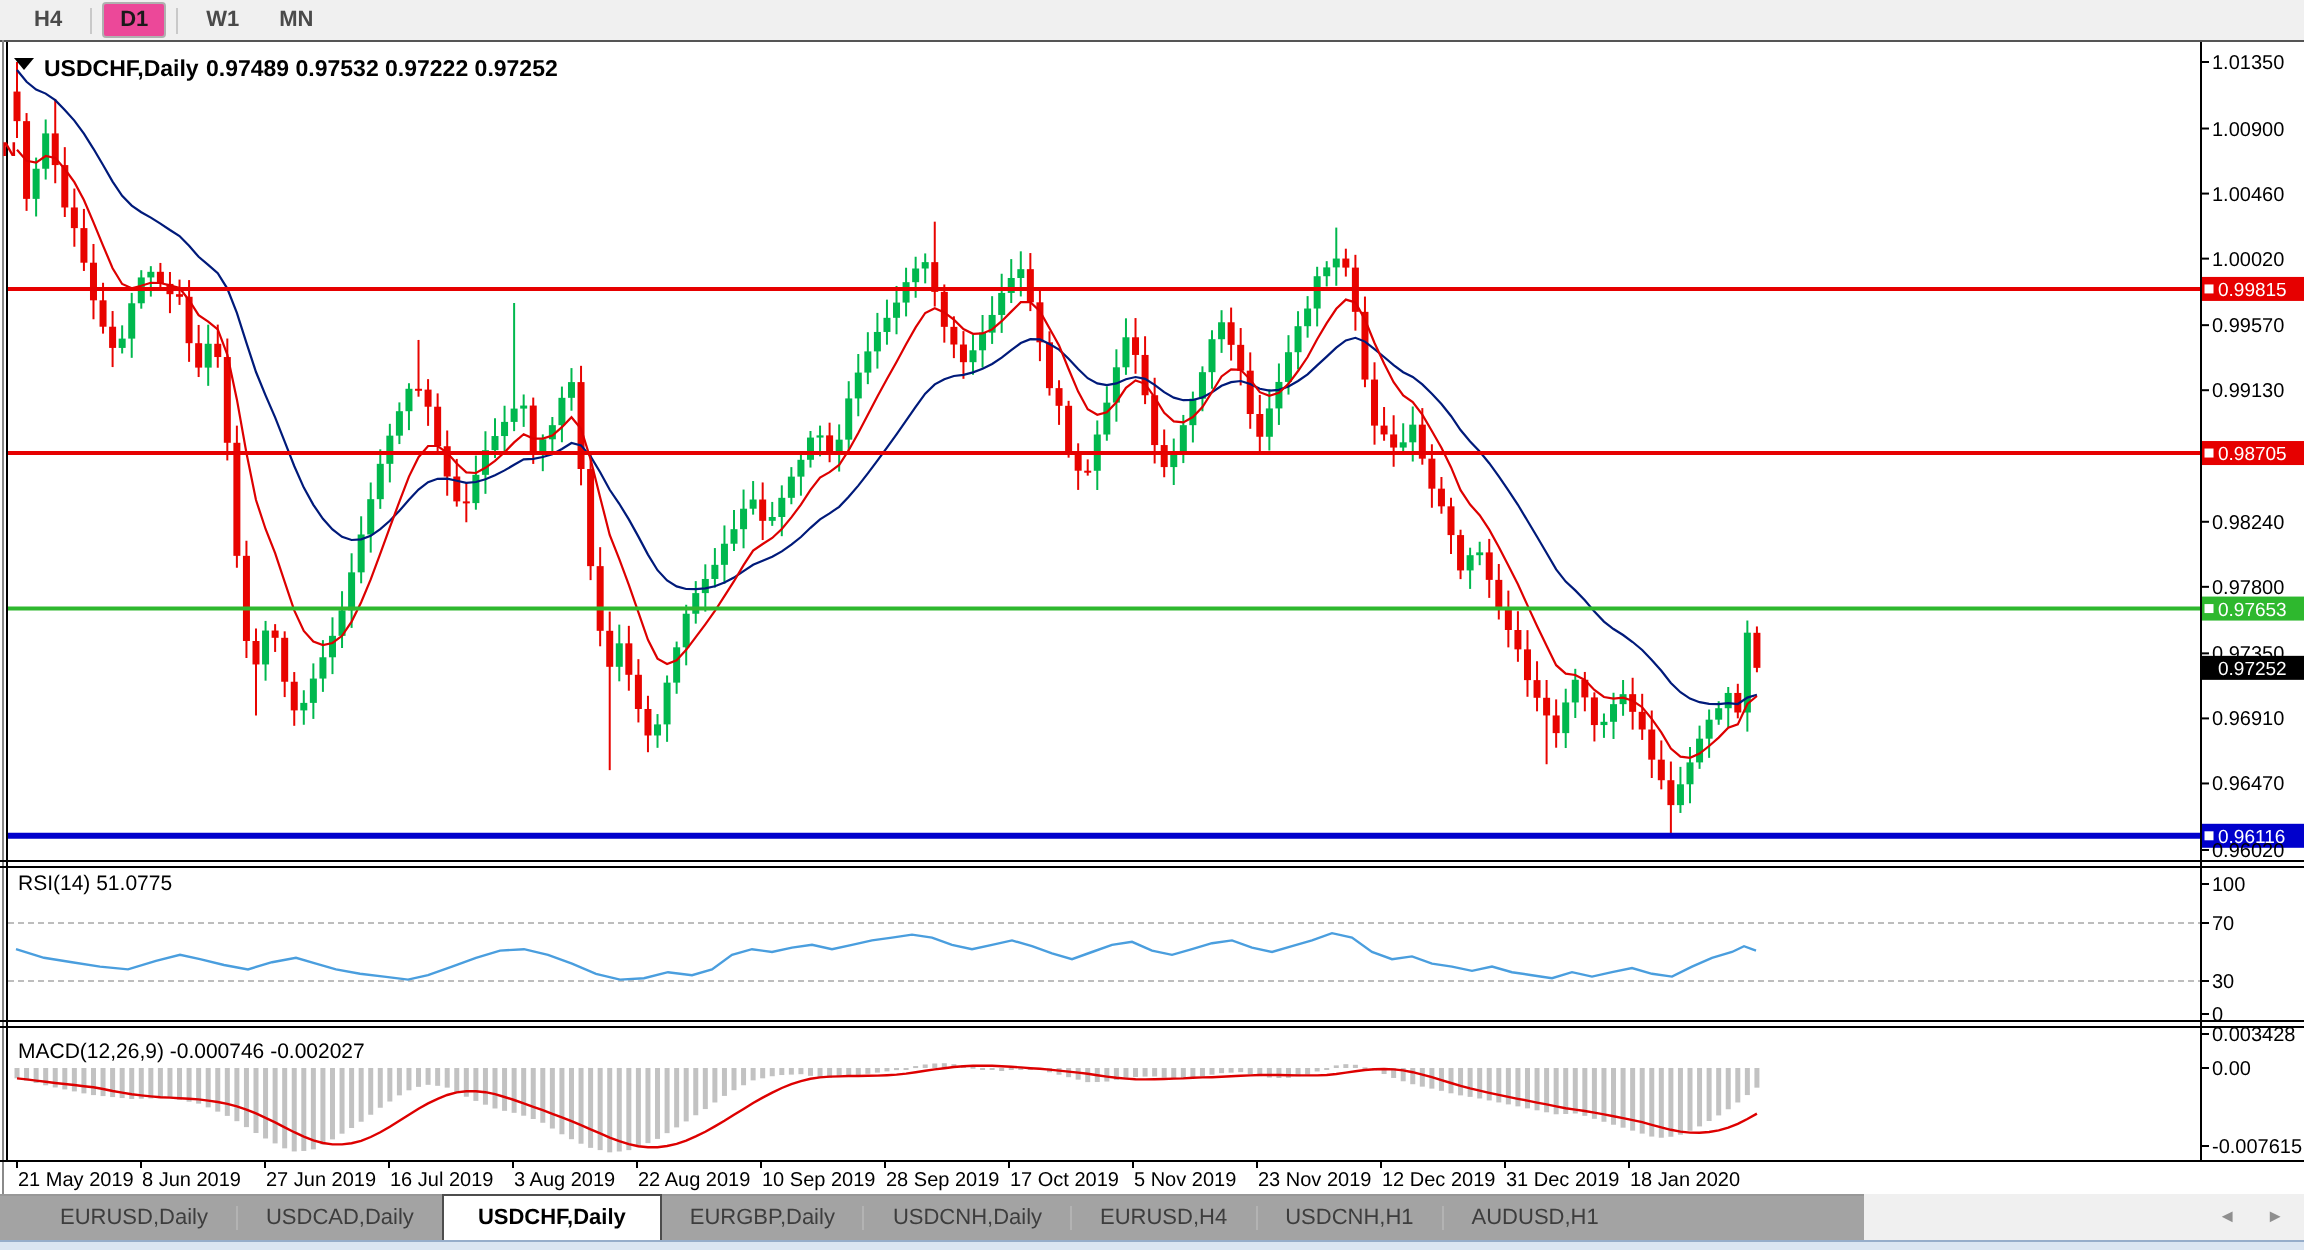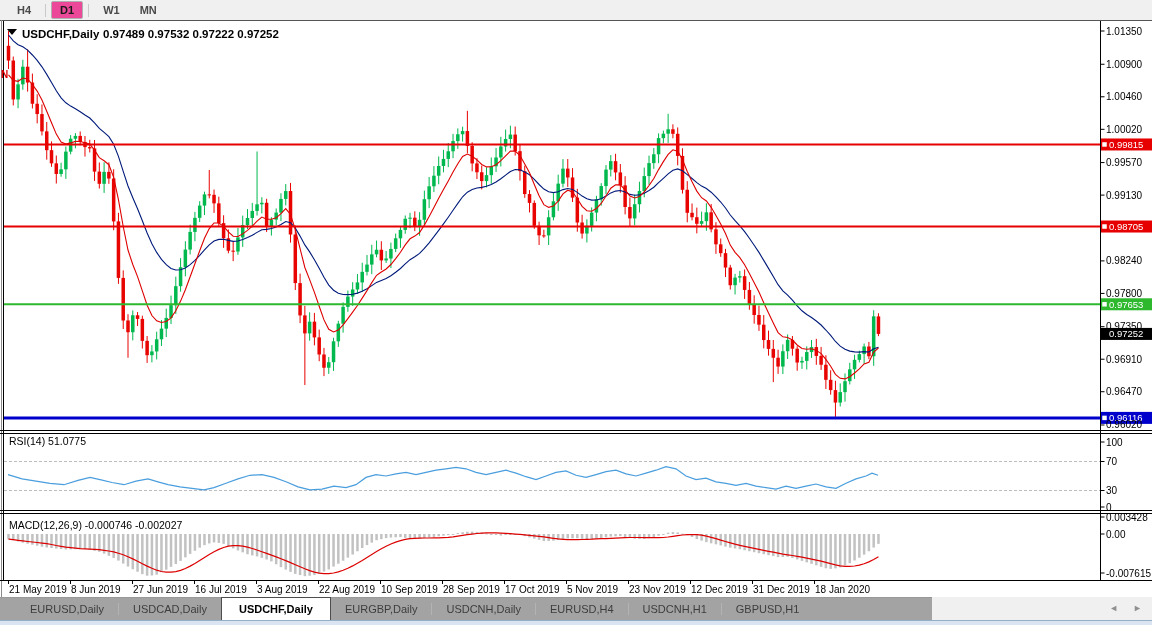--- a/index.html
+++ b/index.html
@@ -731,20 +731,20 @@
       <div class="tab">USDCAD,Daily</div>
       <div class="tab active">USDCHF,Daily</div>
       <div class="tab">EURGBP,Daily</div>
       <div class="tab-sep"></div>
       <div class="tab">USDCNH,Daily</div>
       <div class="tab-sep"></div>
       <div class="tab">EURUSD,H4</div>
       <div class="tab-sep"></div>
       <div class="tab">USDCNH,H1</div>
       <div class="tab-sep"></div>
-      <div class="tab">GBPUSD,H1</div>
+      <div class="tab">AUDUSD,H1</div>
     </div>
   <div class="scrollers">
     <span class="scroller">◄</span>
     <span class="scroller">►</span>
   </div>
   <div class="bottom-edge"></div>
 </div>
 
 </body></html>

